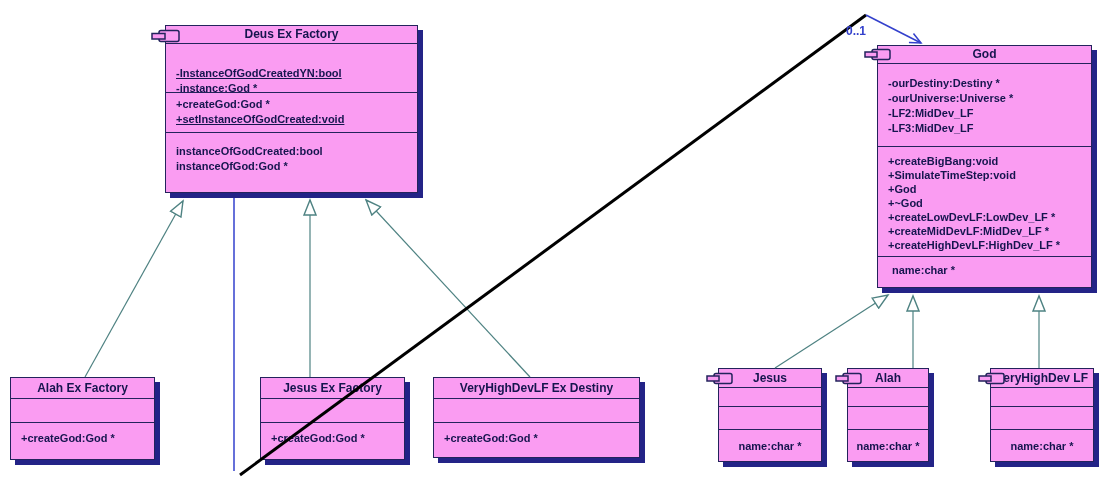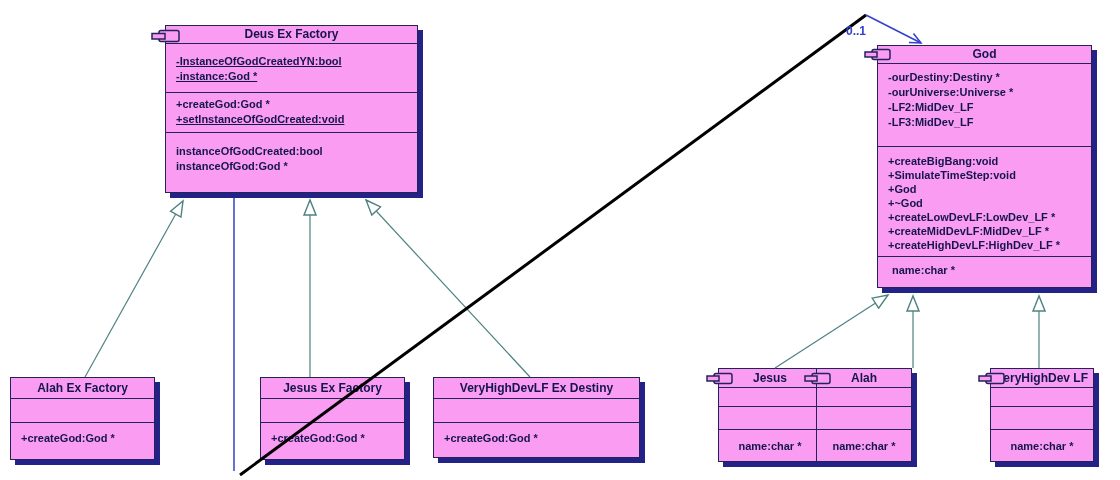--- a/index.html
+++ b/index.html
@@ -30,41 +30,41 @@
 <body>
 
 <div id="canvas">
 
   <div class="cls" style="left:165px;top:25px;width:253px;height:168px">
     <svg class="cicon" style="left:-15px;top:3px" width="30" height="15">
       <rect x="8" y="1.5" width="20" height="11" rx="2" fill="#fa9cf2" stroke="#23235c" stroke-width="1.5"></rect>
       <rect x="1" y="4.5" width="13" height="5.5" fill="#fa9cf2" stroke="#23235c" stroke-width="1.5"></rect>
     </svg>
     <div class="ttl" style="height:17px;line-height:17px">Deus Ex Factory</div>
-    <div class="sec" style="height:49px;padding-top:10px">
+    <div class="sec" style="height:49px;padding-top:22px">
       <div class="row u">-InstanceOfGodCreatedYN:bool</div>
       <div class="row u">-instance:God *</div>
     </div>
     <div class="sec" style="height:40px;padding-top:4px">
       <div class="row">+createGod:God *</div>
       <div class="row u">+setInstanceOfGodCreated:void</div>
     </div>
     <div class="sec grow" style="padding-top:11px">
       <div class="row">instanceOfGodCreated:bool</div>
       <div class="row">instanceOfGod:God *</div>
     </div>
   </div>
 
   <div class="cls" style="left:877px;top:45px;width:215px;height:243px">
     <svg class="cicon" style="left:-14px;top:2px" width="28" height="14">
       <rect x="8" y="1.5" width="18" height="10" rx="2" fill="#fa9cf2" stroke="#23235c" stroke-width="1.5"></rect>
       <rect x="1" y="4" width="12" height="5" fill="#fa9cf2" stroke="#23235c" stroke-width="1.5"></rect>
     </svg>
     <div class="ttl" style="height:17px;line-height:17px">God</div>
-    <div class="sec" style="height:83px;padding-top:6px">
+    <div class="sec" style="height:83px;padding-top:12px">
       <div class="row">-ourDestiny:Destiny *</div>
       <div class="row">-ourUniverse:Universe *</div>
       <div class="row">-LF2:MidDev_LF</div>
       <div class="row">-LF3:MidDev_LF</div>
     </div>
     <div class="sec" style="height:110px;padding-top:7px">
       <div class="row" style="line-height:14px">+createBigBang:void</div>
       <div class="row" style="line-height:14px">+SimulateTimeStep:void</div>
       <div class="row" style="line-height:14px">+God</div>
       <div class="row" style="line-height:14px">+~God</div>
@@ -107,21 +107,21 @@
       <rect x="1" y="4" width="12" height="5" fill="#fa9cf2" stroke="#23235c" stroke-width="1.5"></rect>
     </svg>
     <div class="ttl" style="height:18px;line-height:18px">Jesus</div>
     <div class="sec" style="height:19px"></div>
     <div class="sec" style="height:23px"></div>
     <div class="sec grow" style="padding-top:9px">
       <div class="row ctr">name:char *</div>
     </div>
   </div>
 
-  <div class="cls" style="left:816px;top:368px;width:96px;height:94px">
+  <div class="cls" style="left:847px;top:368px;width:82px;height:94px">
     <svg class="cicon" style="left:-13px;top:3px" width="28" height="14">
       <rect x="8" y="1.5" width="18" height="10" rx="2" fill="#fa9cf2" stroke="#23235c" stroke-width="1.5"></rect>
       <rect x="1" y="4" width="12" height="5" fill="#fa9cf2" stroke="#23235c" stroke-width="1.5"></rect>
     </svg>
     <div class="ttl" style="height:18px;line-height:18px">Alah</div>
     <div class="sec" style="height:19px"></div>
     <div class="sec" style="height:23px"></div>
     <div class="sec grow" style="padding-top:9px">
       <div class="row ctr">name:char *</div>
     </div>

